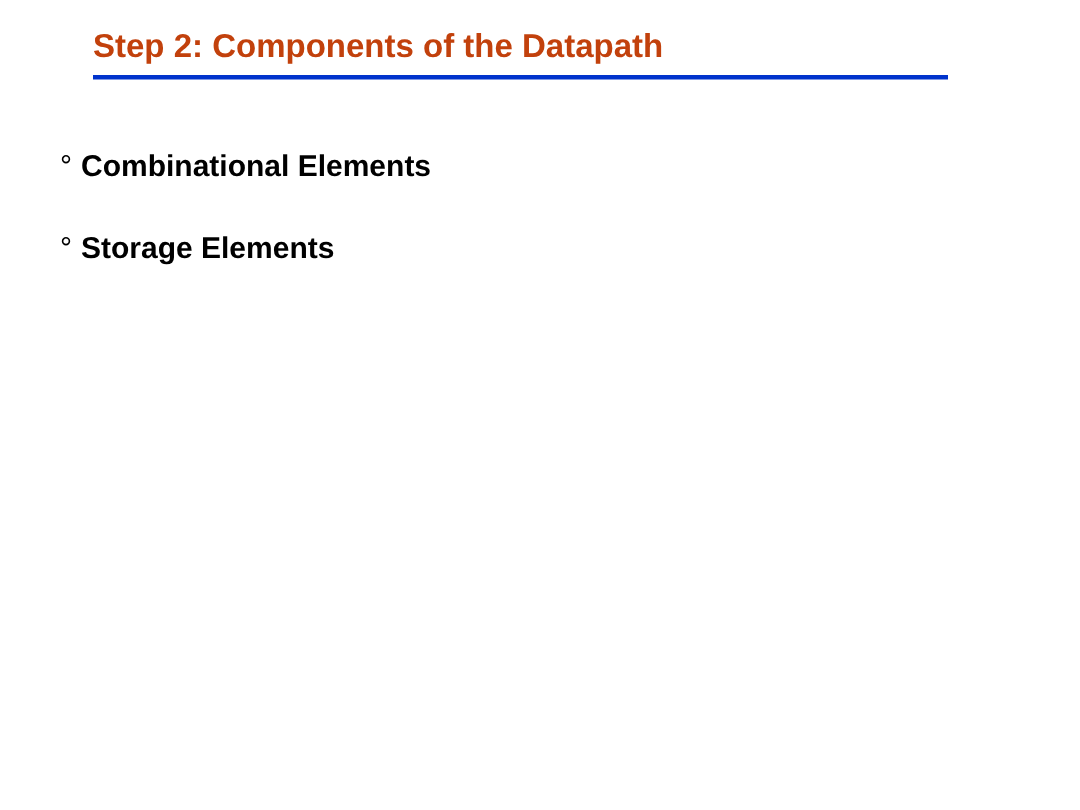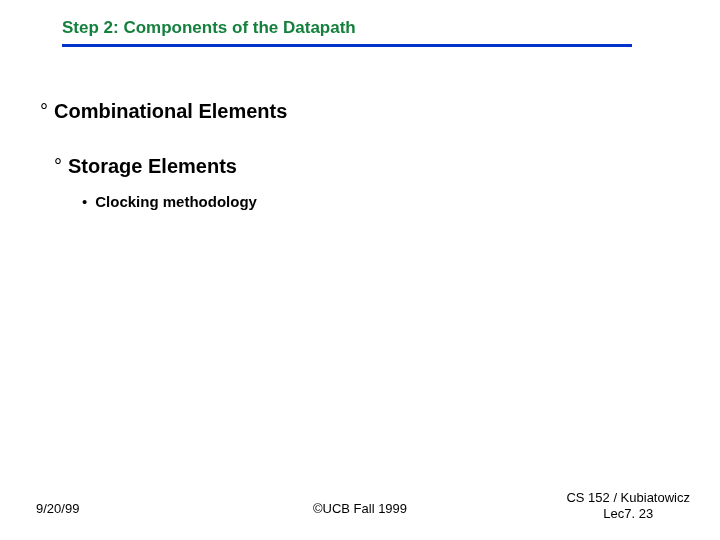--- a/index.html
+++ b/index.html
@@ -1,24 +1,24 @@
 <!DOCTYPE html>
 <html><head>
 <meta charset="utf-8">
 <style>
   * { margin: 0; padding: 0; box-sizing: border-box; }
   html, body { width: 720px; height: 540px; font-family: Arial, Helvetica, sans-serif; background: #fff; color: #000; }
   .slide { position: relative; width: 720px; height: 540px; }
   .title-wrap { position: absolute; top: 18px; left: 62px; right: 40px; }
-  .title { font-size: 17px; font-weight: bold; color: #15803d; padding-bottom: 6px; }
+  .title { font-size: 22px; font-weight: bold; color: #c2410c; padding-bottom: 6px; }
   .title-underline { height: 3px; background: #0033cc; width: 570px; }
   .bullet-1 { position: absolute; left: 40px; font-size: 20px; font-weight: bold; color: #000; }
   .bullet-1 .deg { font-weight: normal; margin-right: 6px; }
   .b1a { top: 100px; text-align: center; }
-  .b1b { top: 155px; margin-left: 14px; }
+  .b1b { top: 155px; }
   .bullet-2 { position: absolute; left: 82px; top: 193px; font-size: 15px; font-weight: bold; color: #000; }
   .bullet-2 .dot { margin-right: 8px; font-weight: normal; }
   .footer { position: absolute; bottom: 18px; left: 0; right: 0; height: 40px; }
   .footer-left { position: absolute; left: 36px; bottom: 6px; font-size: 13px; }
   .footer-center { position: absolute; left: 0; right: 0; bottom: 6px; text-align: center; font-size: 13px; }
   .footer-right { position: absolute; right: 30px; bottom: 0; font-size: 13px; text-align: center; line-height: 1.25; }
 </style>
 </head>
 <body>
 
@@ -30,26 +30,15 @@
   </div>
 
   <div class="bullet-1 b1a">
     <span class="deg">°</span><span>Combinational Elements</span>
   </div>
 
   <div class="bullet-1 b1b">
     <span class="deg">°</span><span>Storage Elements</span>
   </div>
 
-  <div class="bullet-2">
-    <span class="dot">•</span><span>Clocking methodology</span>
-  </div>
 
-  <div class="footer">
-    <div class="footer-left">9/20/99</div>
-    <div class="footer-center">©UCB Fall 1999</div>
-    <div class="footer-right">
-      <div>CS 152 / Kubiatowicz</div>
-      <div>Lec7. 23</div>
-    </div>
-  </div>
 
 </div>
 
 </body></html>

